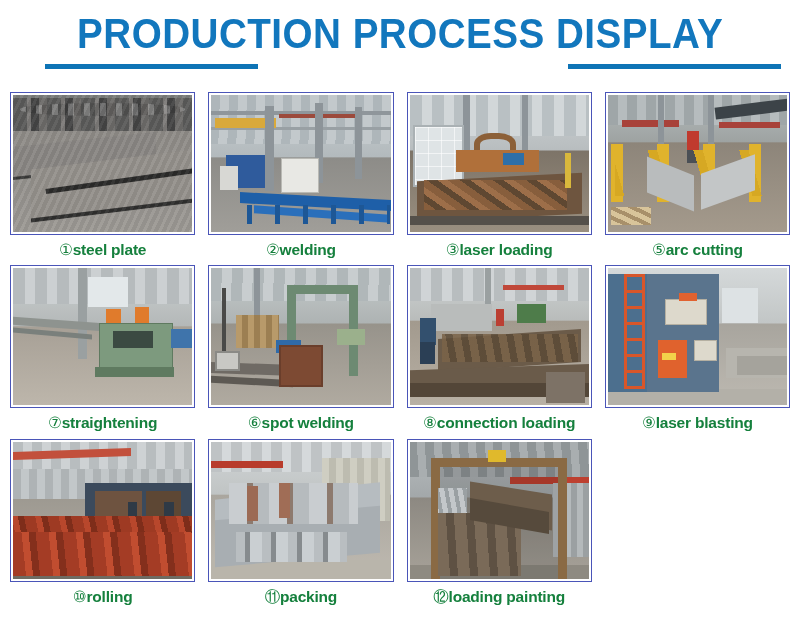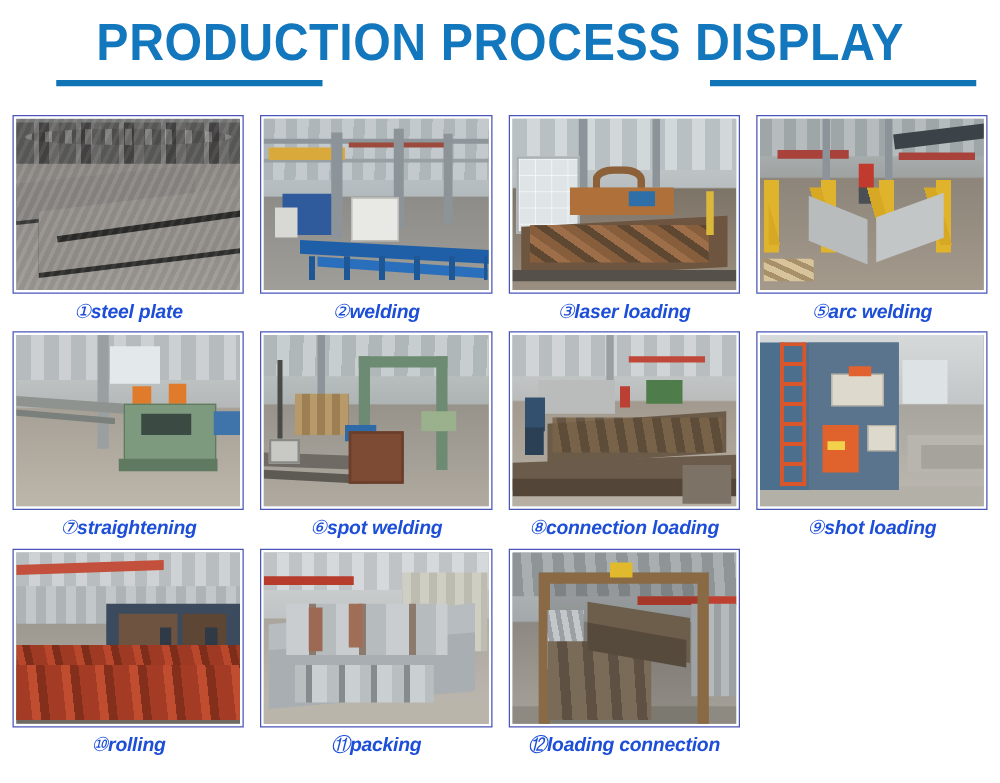--- a/index.html
+++ b/index.html
@@ -66,25 +66,24 @@
     height:137px;
     overflow:hidden;
     background:#9aa0a4;
   }
   .photo *{position:absolute;}
 
   .caption{
     margin-top:5px;
     font-size:15.5px;
     font-weight:700;
-    color:#1d4ed8;
+    color:#15803d;
     line-height:1.25;
     white-space:nowrap;
     letter-spacing:-.2px;
-    font-style:italic;
   }
   .caption .num{font-weight:400;}
   .col{background:#8d9499;}
 
   
   .p1-bg{inset:0;width:100%;height:100%;
     background:linear-gradient(#7b7d7c 0%,#6d6f6e 18%,#8d8a86 19%,#9d9a95 100%);}
   .p1-coils{left:0;top:2%;width:100%;height:24%;
     background:repeating-linear-gradient(90deg,#5b5b5a 0 14px,#7c7a78 14px 18px,#454545 18px 26px,#6d6b69 26px 34px);}
   .p1-coilhl{left:4%;top:6%;width:92%;height:9%;
@@ -380,21 +379,21 @@
           <div class="p5-worker"></div>
             <div class="p5-worker2"></div>
           <div class="p5-jig"></div>
             <div class="p5-jig2"></div>
           <div class="p5-plate1"></div>
             <div class="p5-plate2"></div>
             <div class="p5-wood"></div>
         </div>
       </div>
       <div class="caption">
-        <span class="num">⑤</span><span>arc welding</span>
+        <span class="num">⑤</span><span>arc cutting</span>
       </div>
     </div>
 
     <div class="cell">
       <div class="frame">
         <div class="photo">
           <div class="p7-bg"></div>
             <div class="p7-roof"></div>
             <div class="p7-win"></div>
           <div class="p7-colA"></div>
@@ -471,21 +470,21 @@
             <div class="p9-body2"></div>
           <div class="p9-sign1"></div>
             <div class="p9-sign2"></div>
           <div class="p9-door"></div>
             <div class="p9-doorlbl"></div>
             <div class="p9-sign3"></div>
           <div class="p9-ladder"></div>
         </div>
       </div>
       <div class="caption">
-        <span class="num">⑨</span><span>shot loading</span>
+        <span class="num">⑨</span><span>laser blasting</span>
       </div>
     </div>
 
     <div class="cell">
       <div class="frame">
         <div class="photo">
           <div class="p10-bg"></div>
             <div class="p10-roof"></div>
             <div class="p10-wall"></div>
           <div class="p10-crane"></div>
@@ -535,18 +534,18 @@
             <div class="p12-floor"></div>
           <div class="p12-cont"></div>
           <div class="p12-silver"></div>
             <div class="p12-stack"></div>
           <div class="p12-beam"></div>
             <div class="p12-beam2"></div>
           <div class="p12-hook"></div>
         </div>
       </div>
       <div class="caption">
-        <span class="num">⑫</span><span>loading connection</span>
+        <span class="num">⑫</span><span>loading painting</span>
       </div>
     </div>
 
   </div>
 </div>
 
 </body></html>

